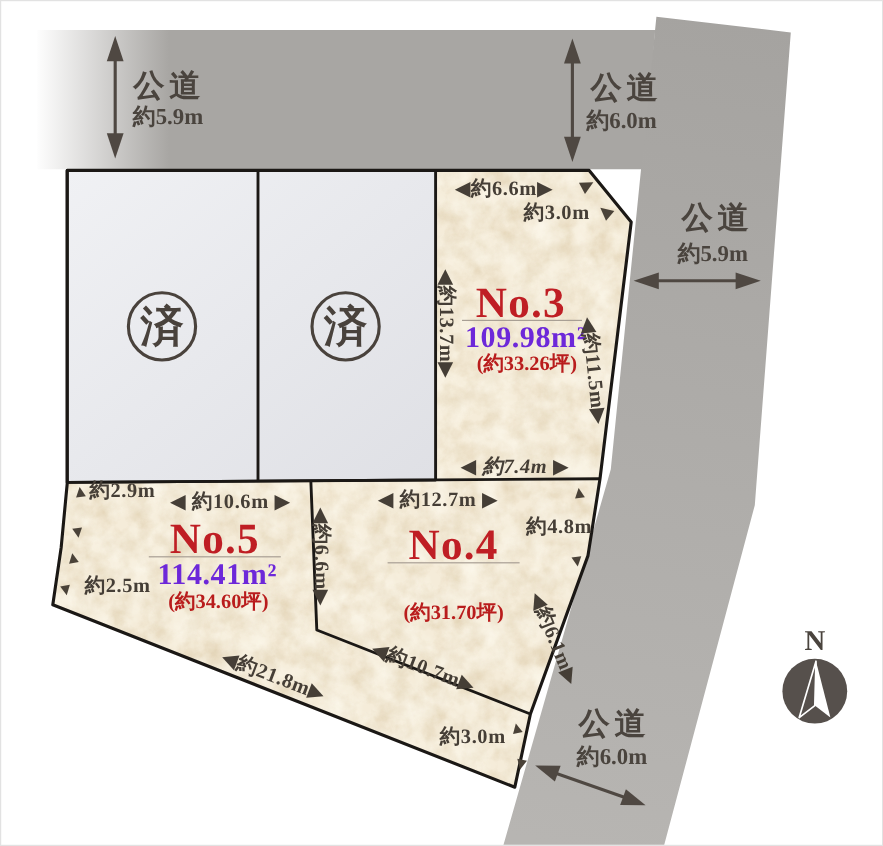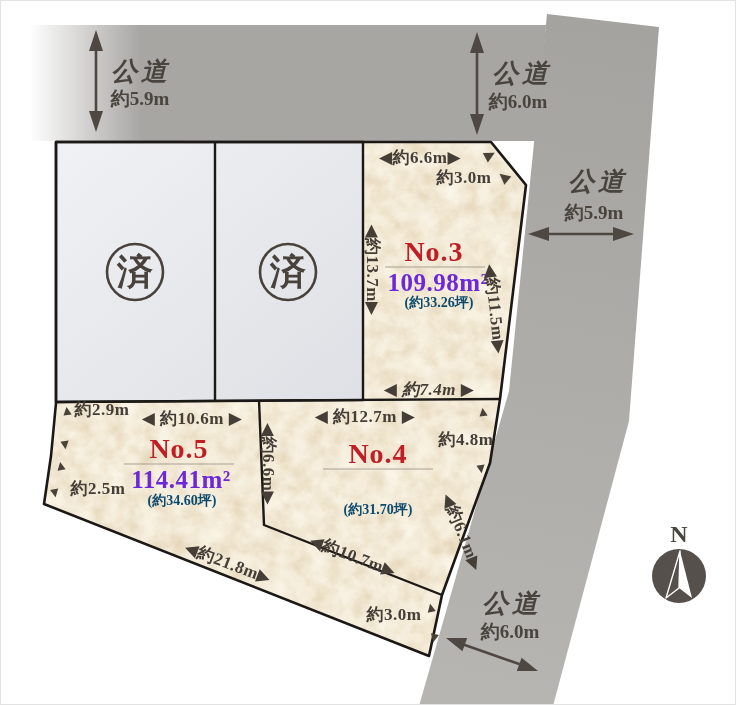--- a/index.html
+++ b/index.html
@@ -8,25 +8,25 @@
     font-family:"Liberation Serif","DejaVu Serif",serif;
     overflow:hidden;border:1px solid #e2e2e2;box-sizing:border-box;
   }
   .stage svg{position:absolute;left:0;top:0;}
   .lbl{
     position:absolute;white-space:nowrap;font-weight:bold;color:#453e36;
     transform:translate(-50%,-50%);line-height:1;
   }
   .dim{font-size:17px;letter-spacing:0.5px;}
   .tri{font-size:14px;color:#4a4238;}
-  .road-name{font-size:26px;letter-spacing:4px;color:#4a443e;font-style:italic;}
+  .road-name{font-size:26px;letter-spacing:4px;color:#4a443e;}
   .road-size{font-size:19px;color:#4a443e;}
-  .plot-num{font-size:28px;color:#bf1e24;letter-spacing:1px;text-align:center;}
+  .plot-num{font-size:36px;color:#bf1e24;letter-spacing:1px;text-align:center;}
   .plot-area{font-size:25px;color:#6d28d9;letter-spacing:0.5px;}
-  .plot-tsubo{font-size:14px;color:#0c4a6e;text-align:right;}
+  .plot-tsubo{font-size:17px;color:#b91c1c;text-align:right;}
   .rule{position:absolute;height:1px;background:#a89f94;transform:translate(-50%,-50%);}
 </style>
 </head>
 <body>
 
 <div class="stage">
 
   <svg width="736" height="705" viewBox="0 0 736 705">
     <defs>
       <linearGradient id="roadFade" gradientUnits="userSpaceOnUse" x1="28" y1="0" x2="140" y2="0">

